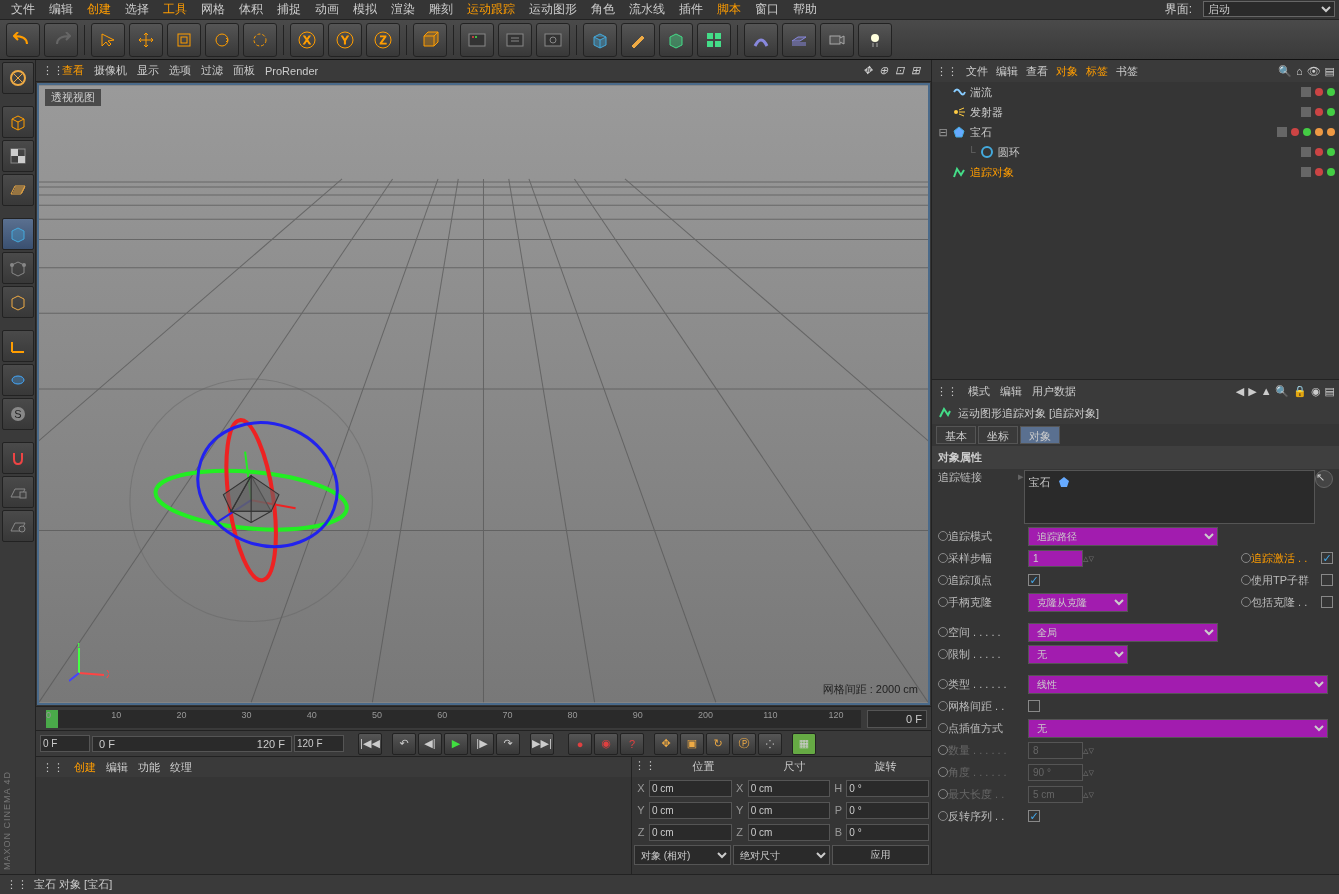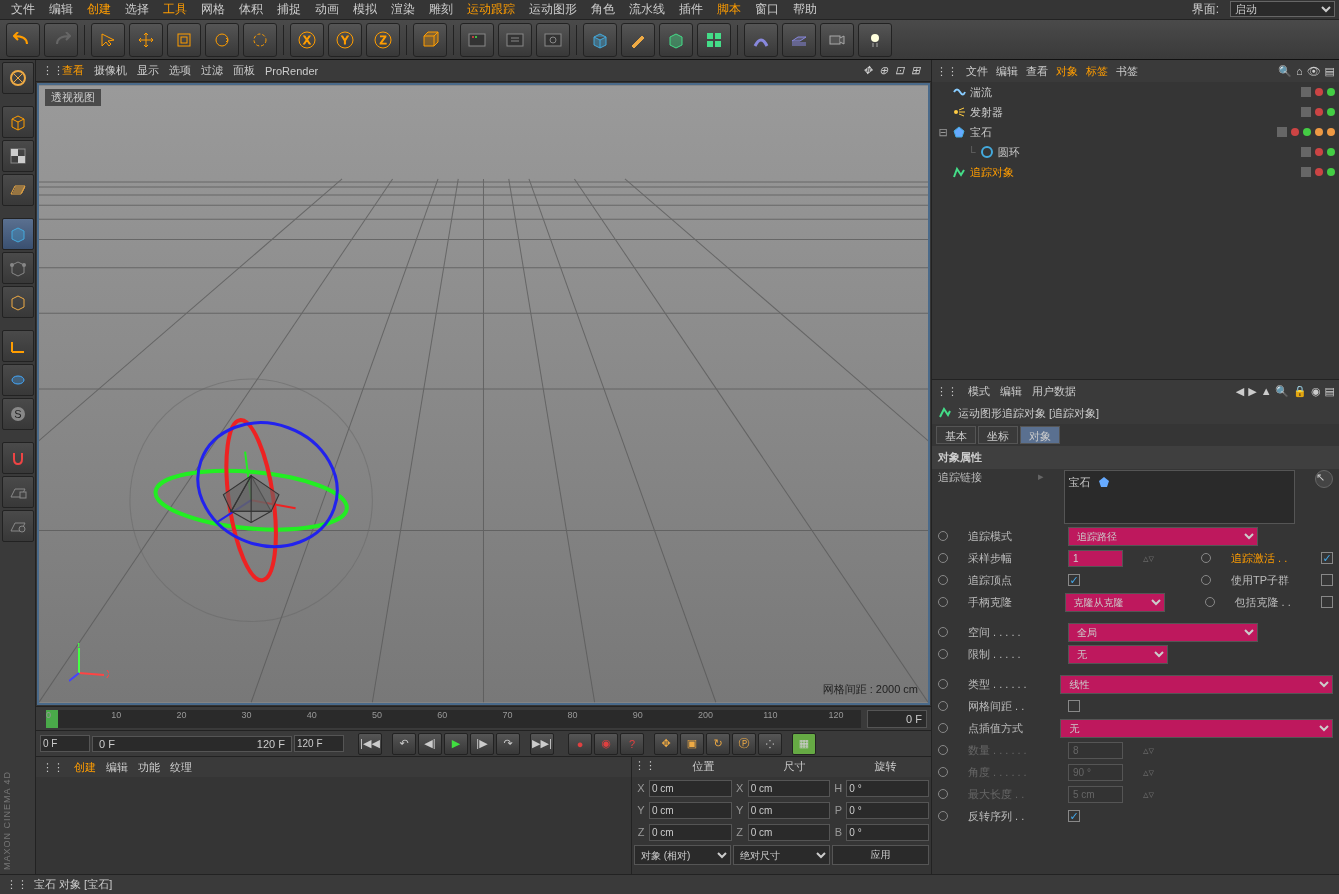--- a/index.html
+++ b/index.html
@@ -1,21 +1,21 @@
 <!DOCTYPE html>
 <html><head>
 <meta charset="utf-8">
 <style>
 *{margin:0;padding:0;box-sizing:border-box;font-family:"Microsoft YaHei",Arial,sans-serif;font-size:11px;color:#ccc;user-select:none}
 body{background:#353535;width:1339px;height:894px;overflow:hidden;position:relative}
 .menubar{height:20px;background:#353535;display:flex;align-items:center;padding:0 4px;border-bottom:1px solid #222}
 .menubar span{padding:0 7px;cursor:pointer;font-size:12px}
 .menubar .hl{color:#ff9d00}
 .menubar-r{margin-left:auto;display:flex;align-items:flex-start;gap:4px}
-.menubar-r select{background:#2a2a2a;border:1px solid #666;color:#ccc;font-size:11px;width:105px}
+.menubar-r select{background:#2a2a2a;border:1px solid #666;color:#ccc;font-size:11px;width:132px}
 .toolbar{height:40px;background:linear-gradient(#4a4a4a,#3a3a3a);display:flex;align-items:center;padding:2px 6px;gap:4px;border-bottom:1px solid #111}
 .tbtn{width:28px;height:28px;background:linear-gradient(#555,#383838);border:1px solid #222;border-radius:3px;display:flex;align-items:center;justify-content:center;cursor:pointer}
 .tbtn.wide{width:34px;height:34px}
 .tbtn.orange svg{stroke:#ff9d00;fill:none}
 .tsep{width:1px;height:30px;background:#222;margin:0 2px}
 .main{position:absolute;top:60px;left:0;right:0;bottom:20px;display:flex}
 .ltool{width:36px;background:#3a3a3a;border-right:1px solid #222;display:flex;flex-direction:column;gap:2px;padding:2px}
 .ltool .tb{width:32px;height:32px;background:linear-gradient(#4a4a4a,#383838);border:1px solid #222;border-radius:2px;display:flex;align-items:center;justify-content:center;cursor:pointer}
 .ltool .tb.sel{background:linear-gradient(#5a7090,#3a5070)}
 .ltool .gap{height:8px}
@@ -70,26 +70,26 @@
 .obj-row .sq{width:10px;height:10px;background:#666}
 .attr-mgr{flex:1;display:flex;flex-direction:column;overflow:hidden}
 .attr-tabs{height:22px;display:flex;align-items:center;padding:0 4px;gap:10px;background:#3a3a3a}
 .attr-tabs-r{margin-left:auto;display:flex;gap:4px}
 .attr-title{height:22px;display:flex;align-items:center;padding:0 6px;gap:6px;background:#3a3a3a}
 .attr-subtabs{height:22px;display:flex;padding:2px 4px;gap:2px}
 .attr-subtabs span{padding:2px 8px;background:#3a3a3a;border:1px solid #555;cursor:pointer}
 .attr-subtabs .sel{background:#5a7090}
 .attr-section{padding:4px 6px;background:#3f3f3f;font-weight:bold}
 .attr-body{flex:1;overflow:auto;padding:0}
-.prop{display:flex;align-items:center;min-height:22px;padding:1px 6px;gap:20px}
+.prop{display:flex;align-items:center;min-height:22px;padding:1px 6px;gap:0}
 .prop .rad{width:10px;height:10px;border:1px solid #888;border-radius:50%;flex-shrink:0}
 .prop label{width:80px;color:#bbb}
 .prop label.hl{color:#ff9d00}
 .prop label.dis{color:#666}
-.prop select,.prop input[type=text]{background:#be185d;border:1px solid #555;color:#ccc;padding:2px 4px;font-size:10px}
+.prop select,.prop input[type=text]{background:#a21caf;border:1px solid #555;color:#ccc;padding:2px 4px;font-size:10px}
 .prop select{min-width:100px}
 .prop input[type=text]{width:55px}
 .prop .chk{width:12px;height:12px;border:1px solid #888;display:inline-flex;align-items:center;justify-content:center;color:#4ae}
 .prop .linkbox{flex:1;min-height:54px;background:#2a2a2a;border:1px solid #555;padding:4px;display:flex;align-items:flex-start;gap:6px}
 .prop .pickbtn{width:18px;height:18px;border:1px solid #666;border-radius:50%;background:#444;cursor:pointer}
 .status{position:absolute;bottom:0;left:0;right:0;height:20px;background:#3a3a3a;display:flex;align-items:center;padding:0 6px;border-top:1px solid #222}
 .vbrand{position:absolute;left:2px;bottom:24px;writing-mode:vertical-rl;transform:rotate(180deg);font-size:9px;color:#777;letter-spacing:1px}
 </style>
 </head>
 <body>

